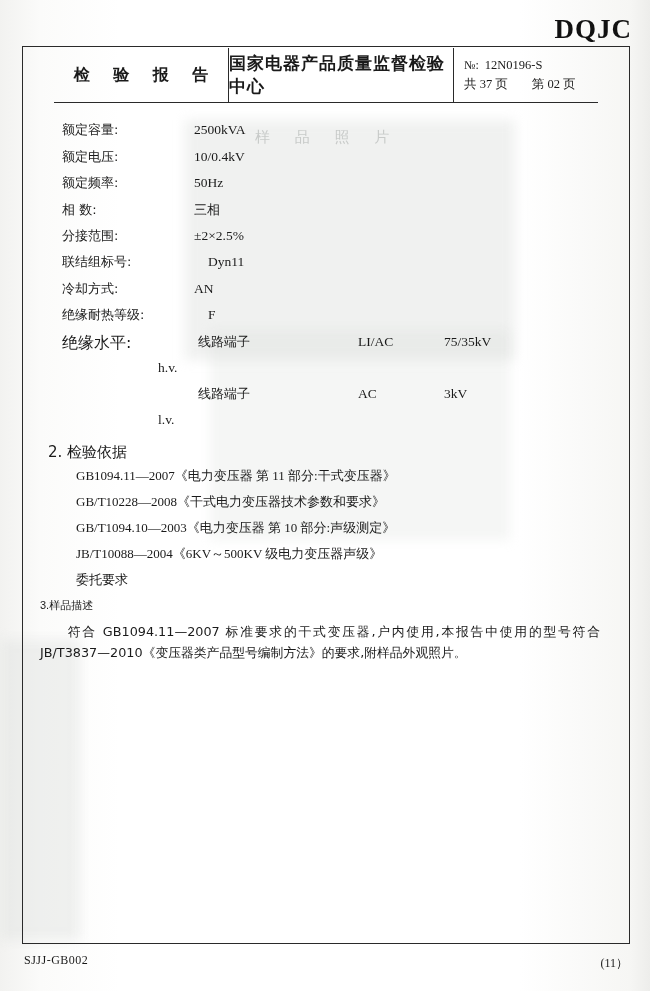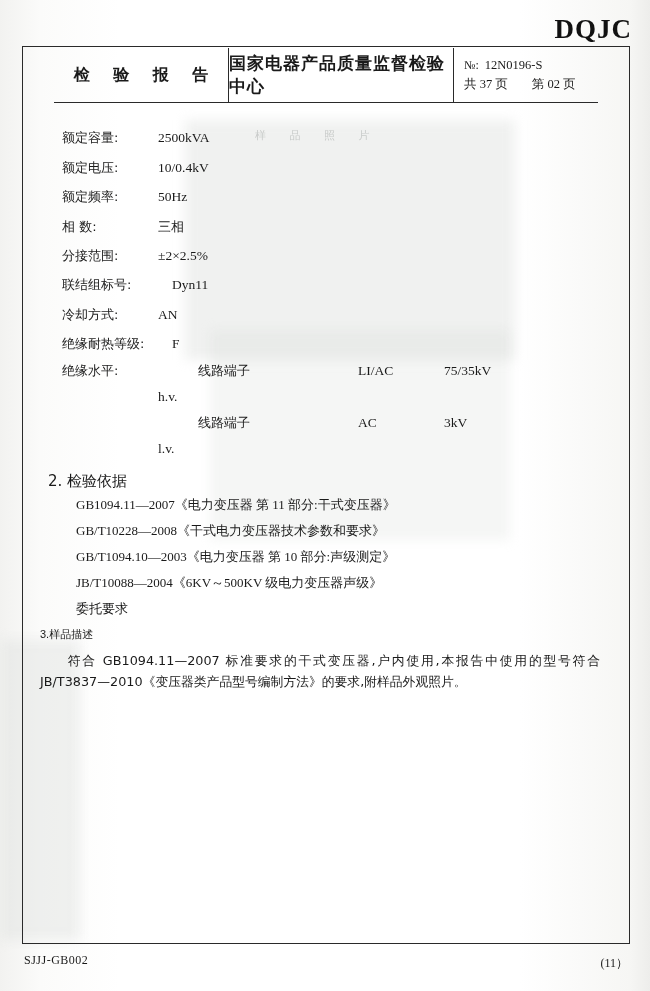--- a/index.html
+++ b/index.html
@@ -117,23 +117,24 @@
     font-size: 13.5px;
     line-height: 1.0;
   }
   .sec-title {
     margin: 0 0 9px 0;
     font-size: 13.5px;
     font-family: "DejaVu Sans", sans-serif;
   }
   .param-row {
     display: flex;
-    margin: 16px 0 13px 0;
+    margin: 8px 0 13px 0;
     padding-left: 22px;
     font-size: 13.5px;
+    gap: 36px;
   }
   .param-label {
     width: 96px;
     flex: none;
     font-family: "DejaVu Sans", sans-serif;
     font-size: 13px;
   }
   .param-value {
     font-family: "Liberation Serif", serif;
     font-size: 13.5px;
@@ -143,21 +144,21 @@
   .ins-row {
     display: flex;
     padding-left: 22px;
     margin-bottom: 13px;
     font-size: 13.5px;
   }
   .ins-lbl {
     width: 96px;
     flex: none;
     font-family: "DejaVu Sans", sans-serif;
-    font-size: 13px;
+    font-size: 16px;
   }
   .ins-kind { width: 40px; flex: none; margin-top: 26px; }
   .ins-term { width: 160px; flex: none; font-family: "DejaVu Sans", sans-serif; font-size: 13px; }
   .ins-code { width: 86px; flex: none; }
   .ins-val  { flex: none; }
 
   .sec2-title {
     margin: 18px 0 9px 0;
     padding-left: 8px;
     font-size: 15px;
@@ -187,21 +188,21 @@
   }
   .desc .ind { display: inline-block; width: 26px; }
   .desc .cjk { font-family: "DejaVu Sans", sans-serif; font-size: 12.8px; }
 
   
   .stamp {
     position: absolute;
     left: 255px;
     top: 128px;
     font-family: "DejaVu Sans", sans-serif;
-    font-size: 11px;
+    font-size: 15px;
     letter-spacing: 10px;
     color: rgba(150,155,152,0.45);
   }
 
   
   .footer-left {
     position: absolute;
     left: 24px;
     top: 953px;
     font-size: 12px;

